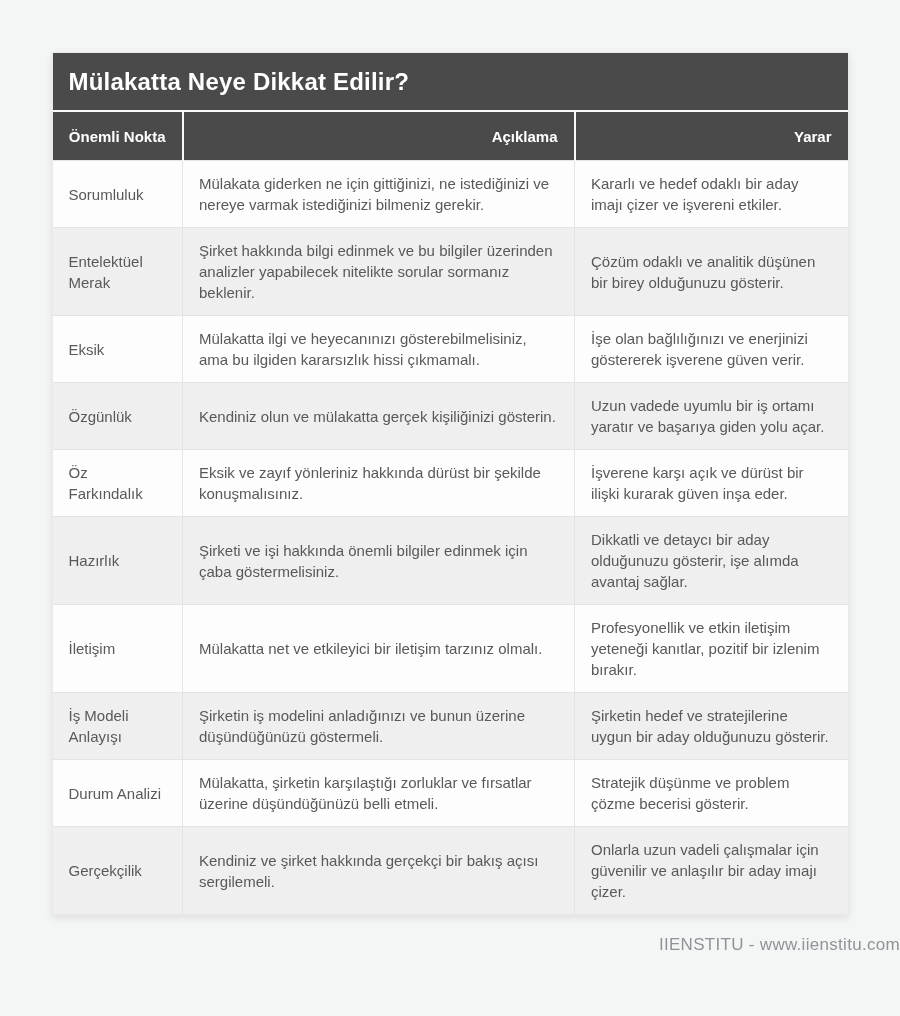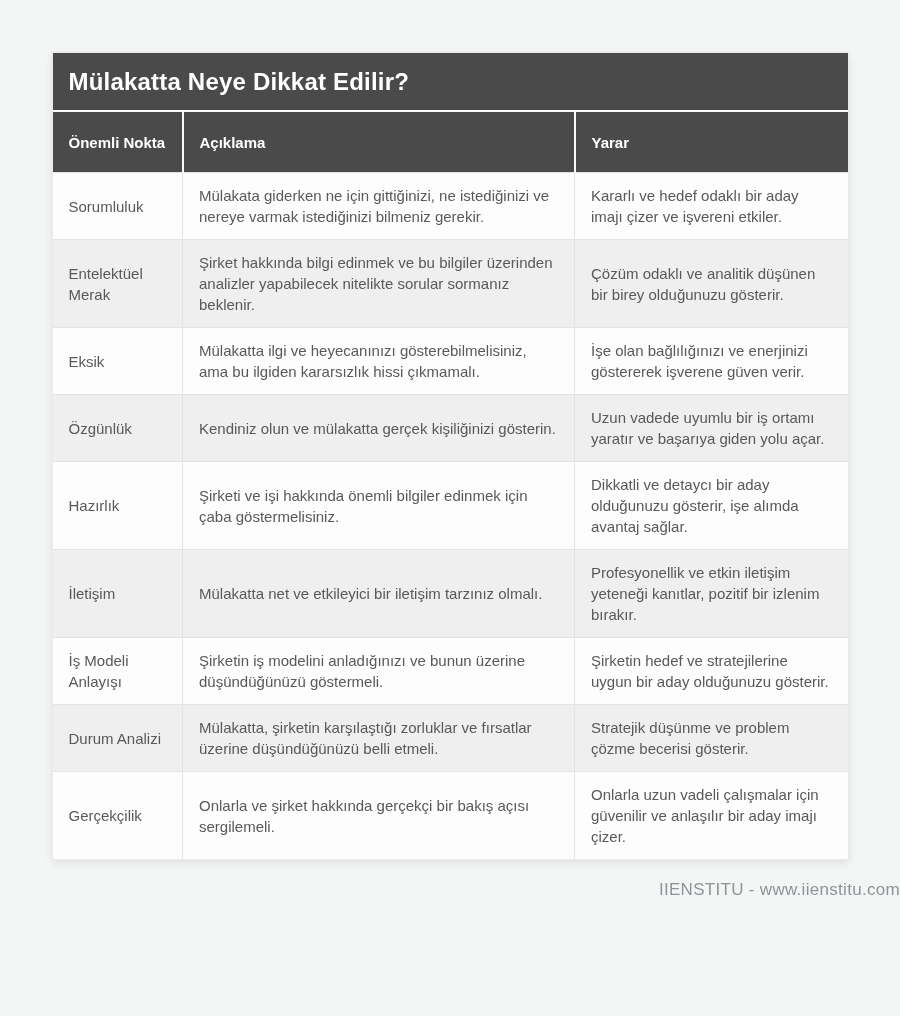--- a/index.html
+++ b/index.html
@@ -33,23 +33,23 @@
     table-layout: fixed;
   }
   col.c-point { width: 130px; }
   col.c-desc  { width: 392px; }
   col.c-benefit { width: auto; }
   thead th {
     background: #4a4a4a;
     color: #ffffff;
     font-size: 15px;
     font-weight: bold;
-    text-align: left;
+    text-align: right;
     vertical-align: middle;
-    padding: 10px 16px;
+    padding: 4px 16px;
     height: 40px;
     border-left: 2px solid #fafafa;
   }
   thead th:first-child { border-left: none; }
   tbody td {
     font-size: 15px;
     line-height: 1.4;
     color: #595959;
     vertical-align: middle;
     text-align: left;
@@ -103,20 +103,25 @@
             <td>Eksik</td>
             <td>Mülakatta ilgi ve heyecanınızı gösterebilmelisiniz, ama bu ilgiden kararsızlık hissi çıkmamalı.</td>
             <td>İşe olan bağlılığınızı ve enerjinizi göstererek işverene güven verir.</td>
           </tr>
           <tr>
             <td>Özgünlük</td>
             <td>Kendiniz olun ve mülakatta gerçek kişiliğinizi gösterin.</td>
             <td>Uzun vadede uyumlu bir iş ortamı yaratır ve başarıya giden yolu açar.</td>
           </tr>
           <tr>
+            <td>Öz Farkındalık</td>
+            <td>Eksik ve zayıf yönleriniz hakkında dürüst bir şekilde konuşmalısınız.</td>
+            <td>İşverene karşı açık ve dürüst bir ilişki kurarak güven inşa eder.</td>
+          </tr>
+          <tr>
             <td>Hazırlık</td>
             <td>Şirketi ve işi hakkında önemli bilgiler edinmek için çaba göstermelisiniz.</td>
             <td>Dikkatli ve detaycı bir aday olduğunuzu gösterir, işe alımda avantaj sağlar.</td>
           </tr>
           <tr>
             <td>İletişim</td>
             <td>Mülakatta net ve etkileyici bir iletişim tarzınız olmalı.</td>
             <td>Profesyonellik ve etkin iletişim yeteneği kanıtlar, pozitif bir izlenim bırakır.</td>
           </tr>
           <tr>
@@ -124,20 +129,20 @@
             <td>Şirketin iş modelini anladığınızı ve bunun üzerine düşündüğünüzü göstermeli.</td>
             <td>Şirketin hedef ve stratejilerine uygun bir aday olduğunuzu gösterir.</td>
           </tr>
           <tr>
             <td>Durum Analizi</td>
             <td>Mülakatta, şirketin karşılaştığı zorluklar ve fırsatlar üzerine düşündüğünüzü belli etmeli.</td>
             <td>Stratejik düşünme ve problem çözme becerisi gösterir.</td>
           </tr>
           <tr>
             <td>Gerçekçilik</td>
-            <td>Onlarla ve şirket hakkında gerçekçi bir bakış açısı sergilemeli.</td>
+            <td>Kendiniz ve şirket hakkında gerçekçi bir bakış açısı sergilemeli.</td>
             <td>Onlarla uzun vadeli çalışmalar için güvenilir ve anlaşılır bir aday imajı çizer.</td>
           </tr>
         </tbody>
     </table>
   </div>
   <div class="footer">IIENSTITU - www.iienstitu.com</div>
 </div>
 
 </body></html>

